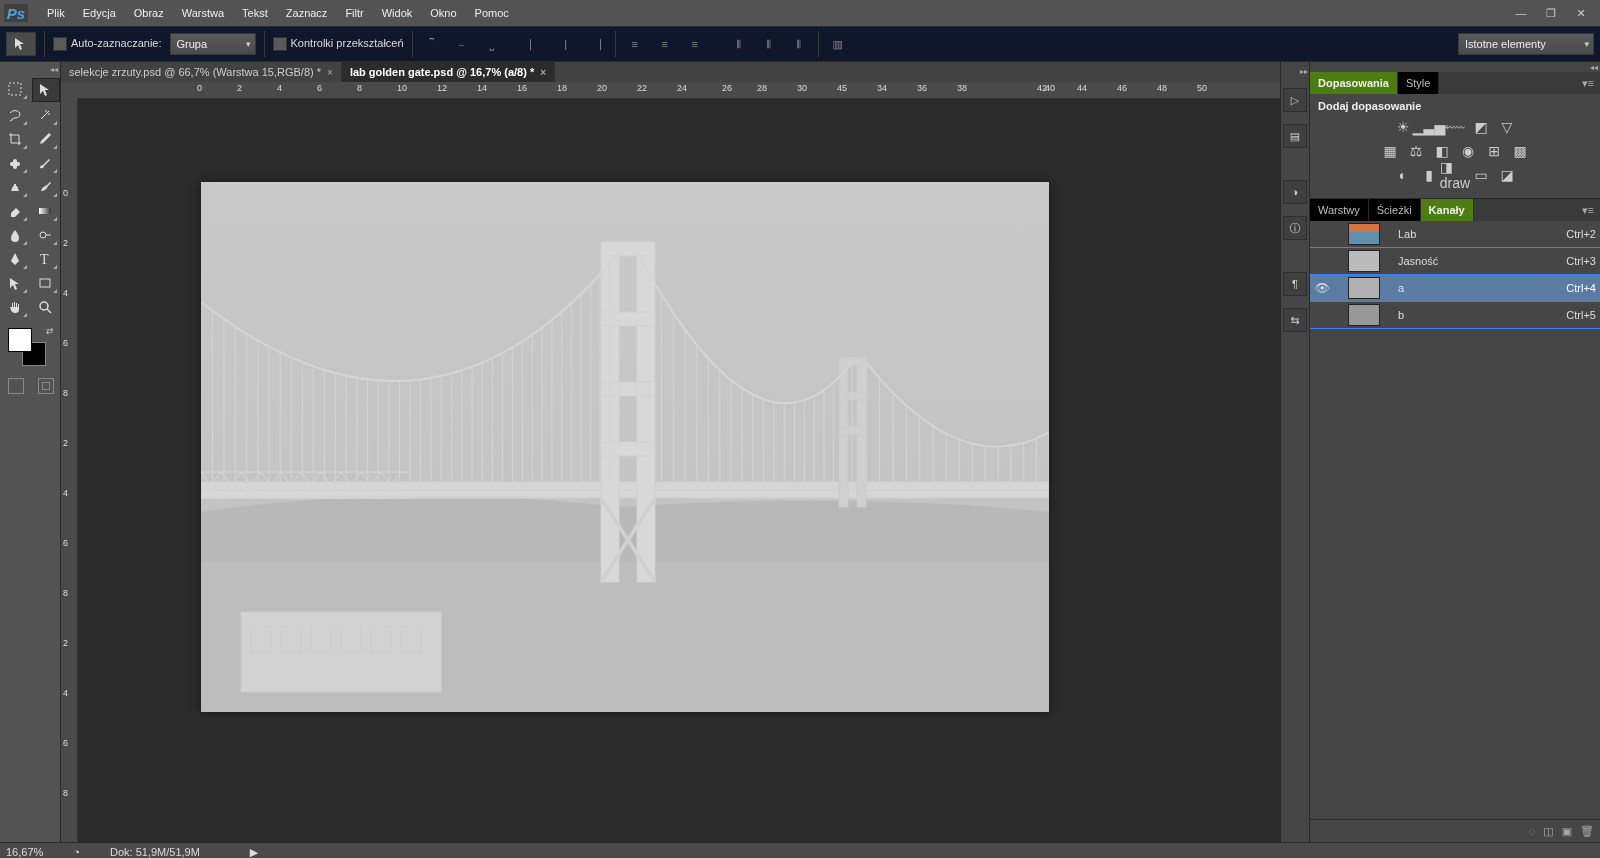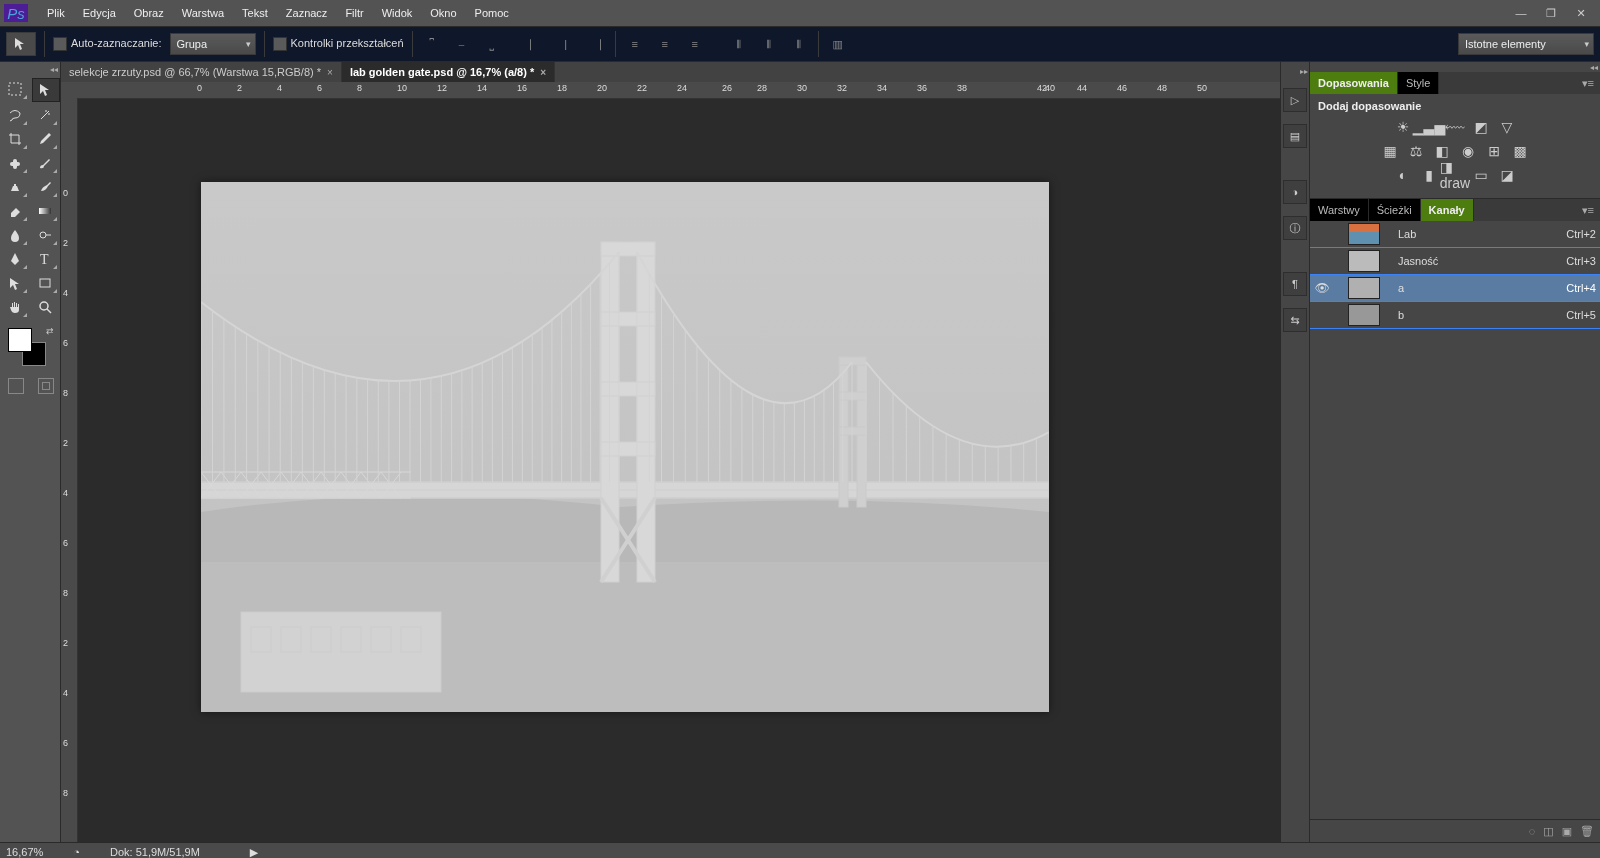--- a/index.html
+++ b/index.html
@@ -1,17 +1,17 @@
 <!DOCTYPE html>
 <html><head>
 <meta charset="utf-8">
 <style>
 html,body{margin:0;padding:0;width:1600px;height:858px;overflow:hidden;font-family:"Segoe UI",Tahoma,sans-serif;font-size:11px;color:#ddd;background:#535353;user-select:none}
 .titlebar{height:26px;background:#535353;display:flex;align-items:center;padding:0 4px;border-bottom:1px solid #2a2a2a}
-.ps-logo{width:24px;height:18px;background:#4c1d95;color:#4aa3df;font-weight:normal;font-size:15px;font-style:italic;display:flex;align-items:center;justify-content:center;margin-right:10px;font-family:Arial}
+.ps-logo{width:24px;height:18px;background:#404040;color:#4aa3df;font-weight:bold;font-size:15px;font-style:italic;display:flex;align-items:center;justify-content:center;margin-right:10px;font-family:Arial}
 .menubar{display:flex;gap:0;height:100%}
 .menubar span{padding:0 9px;display:flex;align-items:center;cursor:default;color:#eee}
 .winbtns{margin-left:auto;display:flex;gap:0}
 .winbtn{width:30px;height:20px;display:flex;align-items:center;justify-content:center;color:#ccc}
 .optionsbar{height:34px;background:#0f172a;border-bottom:1px solid #2a2a2a;display:flex;align-items:center;padding:0 6px;gap:8px}
 .tool-ind{width:28px;height:22px;display:flex;align-items:center;justify-content:center;border:1px solid #3a3a3a;background:#4a4a4a}
 .opt-sep{width:1px;height:26px;background:#3a3a3a}
 .chk{width:12px;height:12px;border:1px solid #333;background:#5a5a5a;display:inline-block;margin-right:4px;vertical-align:middle}
 .optlabel{color:#ddd}
 .dropdown{height:20px;border:1px solid #393939;background:linear-gradient(#5a5a5a,#4a4a4a);padding:0 18px 0 6px;display:flex;align-items:center;position:relative;color:#eee}
@@ -302,21 +302,21 @@
           <span style="left: 360px;">12</span>
           <span style="left: 400px;">14</span>
           <span style="left: 440px;">16</span>
           <span style="left: 480px;">18</span>
           <span style="left: 520px;">20</span>
           <span style="left: 560px;">22</span>
           <span style="left: 600px;">24</span>
           <span style="left: 645px;">26</span>
           <span style="left: 680px;">28</span>
           <span style="left: 720px;">30</span>
-          <span style="left: 760px;">32</span>
+          <span style="left: 760px;">45</span>
           <span style="left: 800px;">34</span>
           <span style="left: 840px;">36</span>
           <span style="left: 880px;">38</span>
           <span style="left: 968px;">40</span>
           <span style="left: 960px;">42</span>
           <span style="left: 1000px;">44</span>
           <span style="left: 1040px;">46</span>
           <span style="left: 1080px;">48</span>
           <span style="left: 1120px;">50</span>
         </div>

